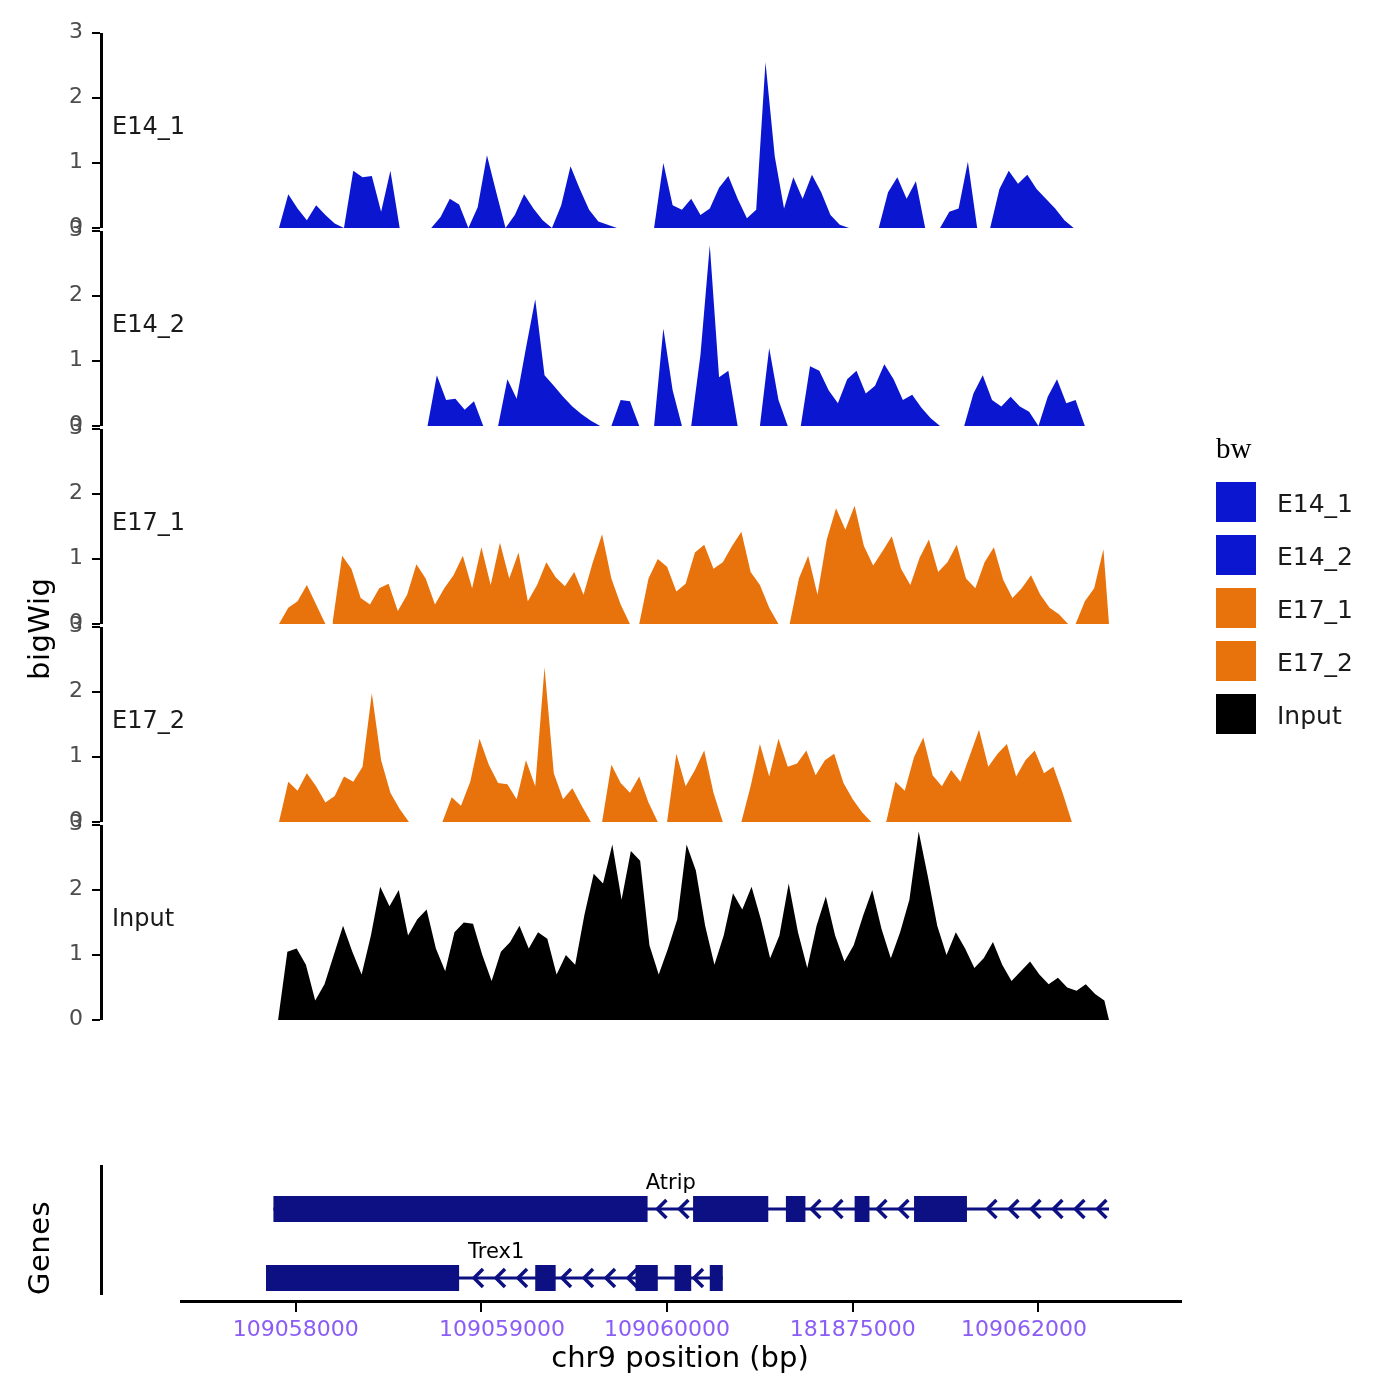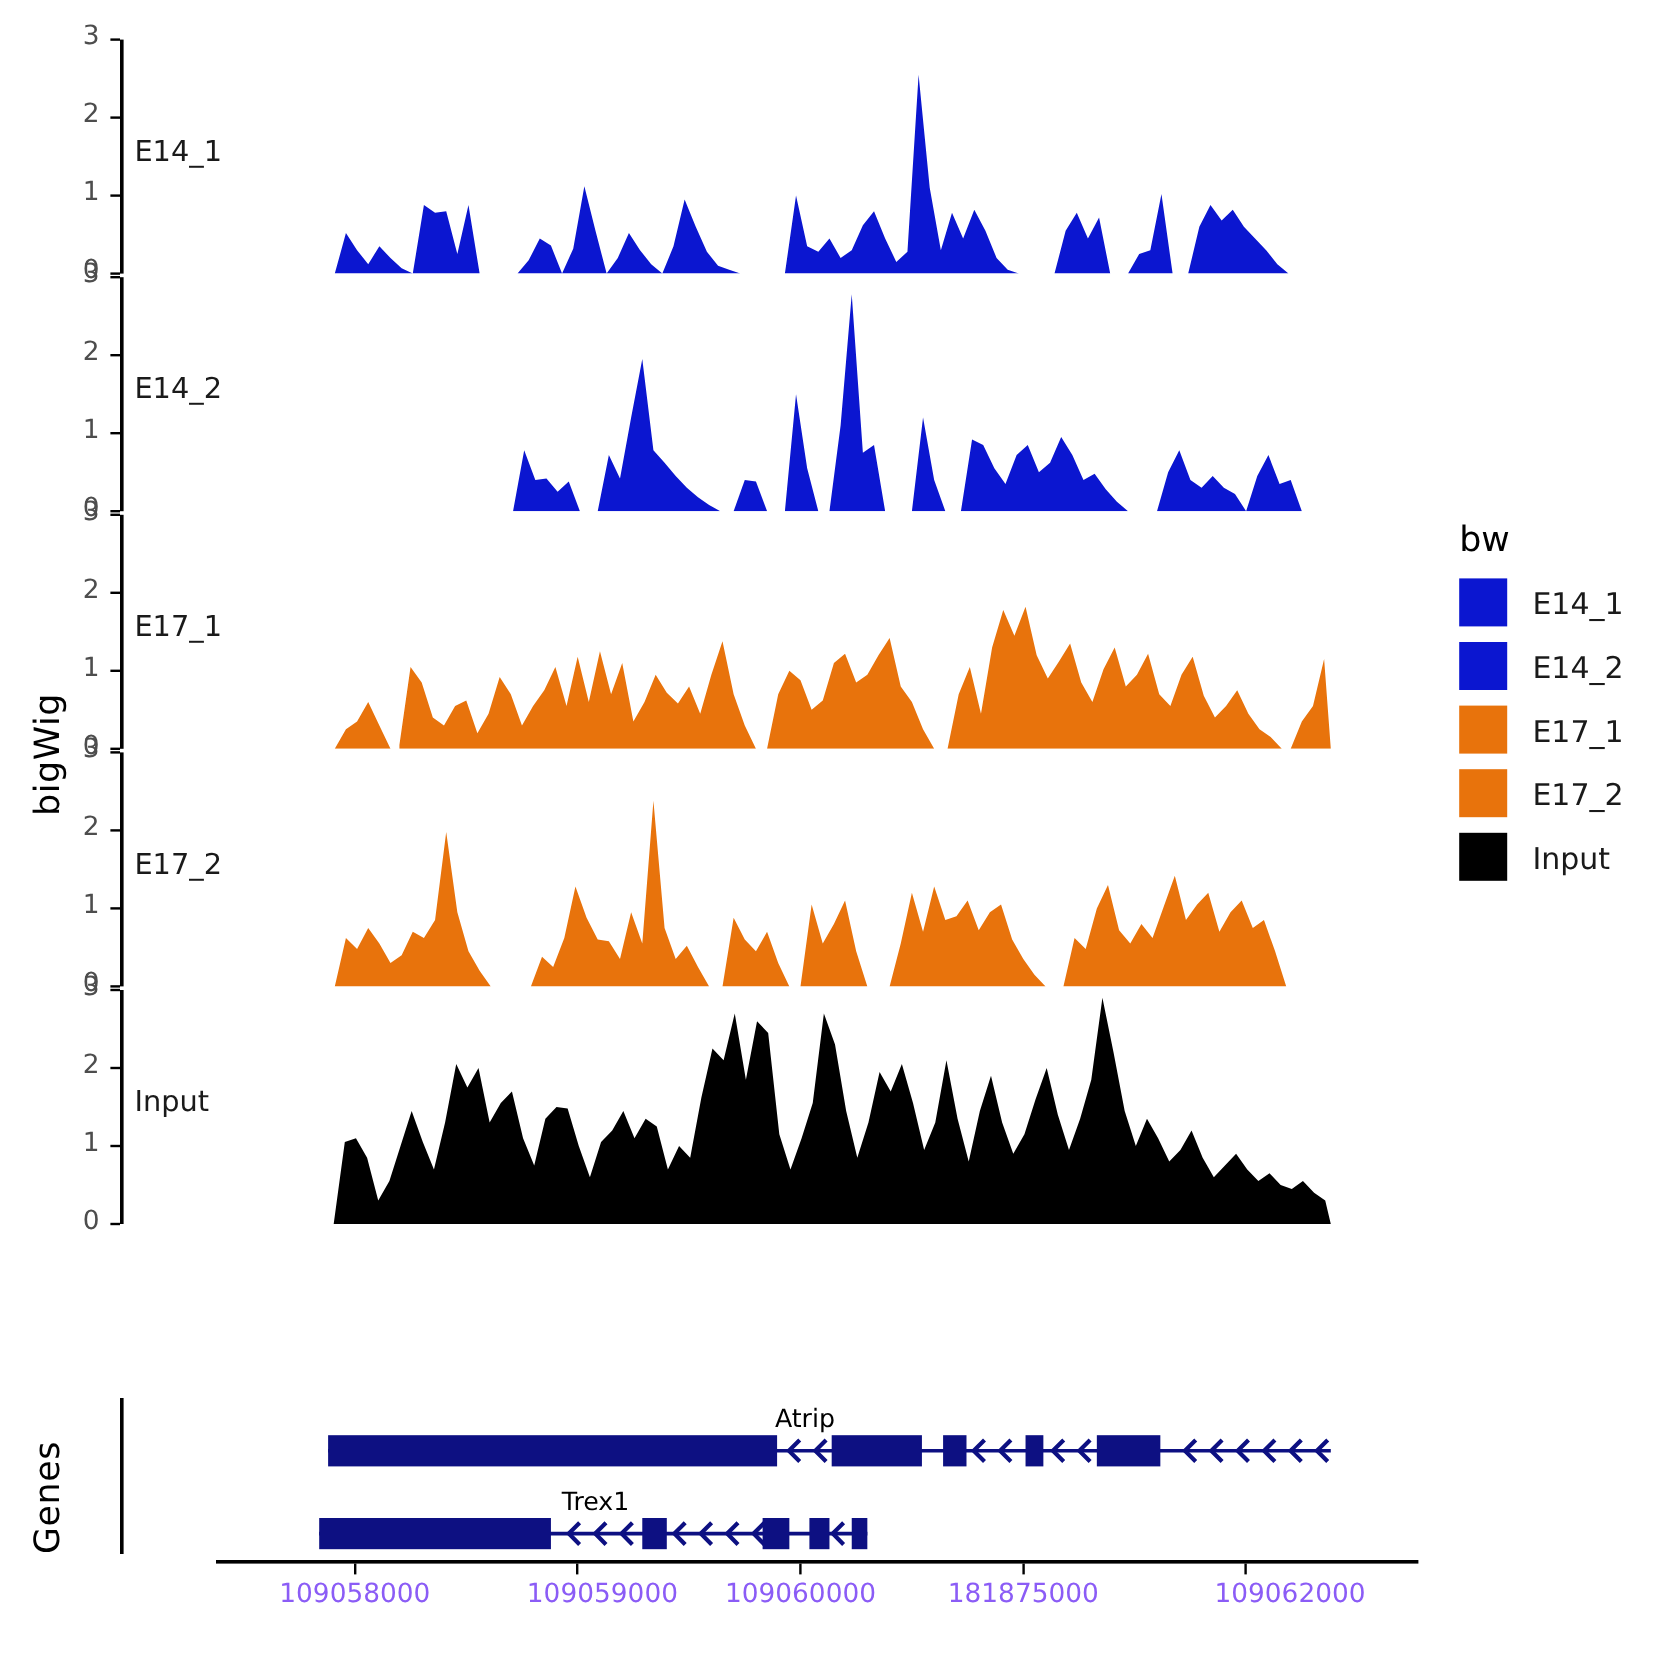--- a/index.html
+++ b/index.html
@@ -5,34 +5,35 @@
   html,body{margin:0;padding:0;background:#ffffff;}
   body{width:1400px;height:1400px;font-family:"DejaVu Sans",sans-serif;position:relative;overflow:hidden;}
   #root{position:absolute;left:0;top:0;width:1400px;height:1400px;}
   .yaxis-title{position:absolute;writing-mode:vertical-rl;transform:rotate(180deg);font-size:29px;color:#000;letter-spacing:.5px;}
   .xaxis-title{position:absolute;font-size:29px;color:#000;text-align:center;}
   .tick-lbl{position:absolute;font-size:22px;color:#4d4d4d;text-align:right;}
   .xtick-lbl{position:absolute;font-size:22px;color:#8b5cf6;text-align:center;white-space:nowrap;}
   .axisline{position:absolute;background:#000;}
   .tickmark{position:absolute;background:#000;height:2px;width:8px;}
   .track-lbl{position:absolute;font-size:24px;color:#1a1a1a;white-space:nowrap;}
-  .legend-title{position:absolute;font-size:29px;color:#000;}
+  .legend-title{position:absolute;font-size:29px;color:#000;font-family:Liberation Serif, serif;}
   .legend-key{position:absolute;width:40px;height:40px;}
   .legend-lbl{position:absolute;font-size:25px;color:#1a1a1a;white-space:nowrap;}
   svg{display:block;}
 </style>
 </head>
 <body>
 
 <div id="root">
 
   <div class="yaxis-title" style="left:22px; top:470px; height:210px;">bigWig</div>
 
   <div class="yaxis-title" style="left:22px; top:1165px; height:130px;">Genes</div>
 
+  <div class="xaxis-title" style="left:240px; top:1340px; width:880px;">chr9 position (bp)</div>
 
   <div id="panels">
       <div class="axisline" style="left: 100px; top: 33px; width: 3px; height: 195px;"></div>
       <div class="tickmark" style="left: 92px; top: 227px;"></div>
       <div class="tick-lbl" style="left: 35px; top: 213px; width: 48px;">0</div>
       <div class="tickmark" style="left: 92px; top: 162px;"></div>
       <div class="tick-lbl" style="left: 35px; top: 148px; width: 48px;">1</div>
       <div class="tickmark" style="left: 92px; top: 97px;"></div>
       <div class="tick-lbl" style="left: 35px; top: 83px; width: 48px;">2</div>
       <div class="tickmark" style="left: 92px; top: 32px;"></div>
@@ -157,21 +158,21 @@
       <div class="axisline" style="left: 180px; top: 1300px; width: 1002px; height: 3px;"></div>
       <div class="tickmark" style="left: 294.705px; top: 1303px; width: 2px; height: 9px;"></div>
       <div class="xtick-lbl" style="left: 185.705px; top: 1316px; width: 220px;">109058000</div>
       <div class="tickmark" style="left: 480.389px; top: 1303px; width: 2px; height: 9px;"></div>
       <div class="xtick-lbl" style="left: 392px; top: 1316px; width: 220px;">109059000</div>
       <div class="tickmark" style="left: 666.074px; top: 1303px; width: 2px; height: 9px;"></div>
       <div class="xtick-lbl" style="left: 557.074px; top: 1316px; width: 220px;">109060000</div>
       <div class="tickmark" style="left: 851.758px; top: 1303px; width: 2px; height: 9px;"></div>
       <div class="xtick-lbl" style="left: 742.758px; top: 1316px; width: 220px;">181875000</div>
       <div class="tickmark" style="left: 1037.44px; top: 1303px; width: 2px; height: 9px;"></div>
-      <div class="xtick-lbl" style="left: 965px; top: 1316px; width: 220px;">109062000</div>
+      <div class="xtick-lbl" style="left: 914px; top: 1316px; width: 220px;">109062000</div>
     </div>
 
   <div class="legend-title" style="left:1216px; top:432px;">bw</div>
   <div id="legend">
       <div class="legend-key" style="left: 1216px; top: 482px; background: rgb(11, 22, 208);"></div>
       <div class="legend-lbl" style="left: 1277px; top: 489px;">E14_1</div>
       <div class="legend-key" style="left: 1216px; top: 535px; background: rgb(11, 22, 208);"></div>
       <div class="legend-lbl" style="left: 1277px; top: 542px;">E14_2</div>
       <div class="legend-key" style="left: 1216px; top: 588px; background: rgb(232, 115, 12);"></div>
       <div class="legend-lbl" style="left: 1277px; top: 595px;">E17_1</div>

